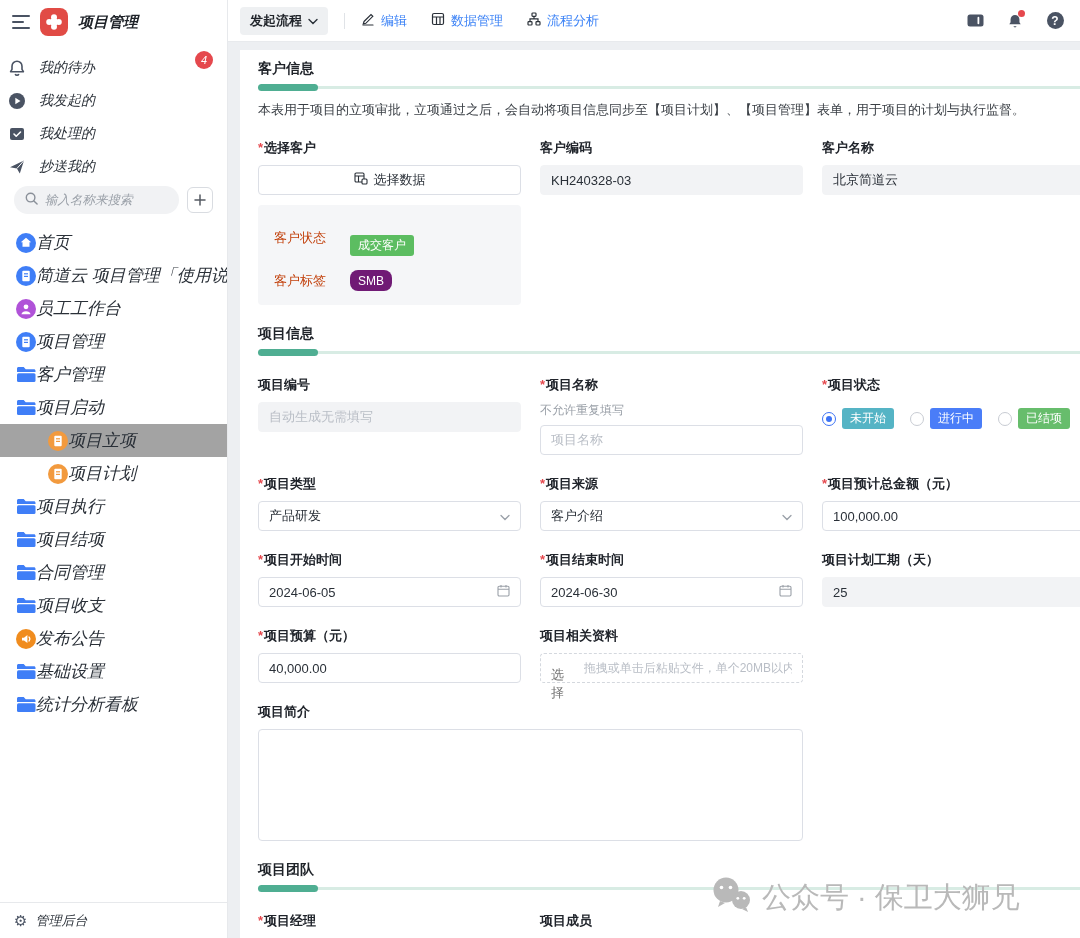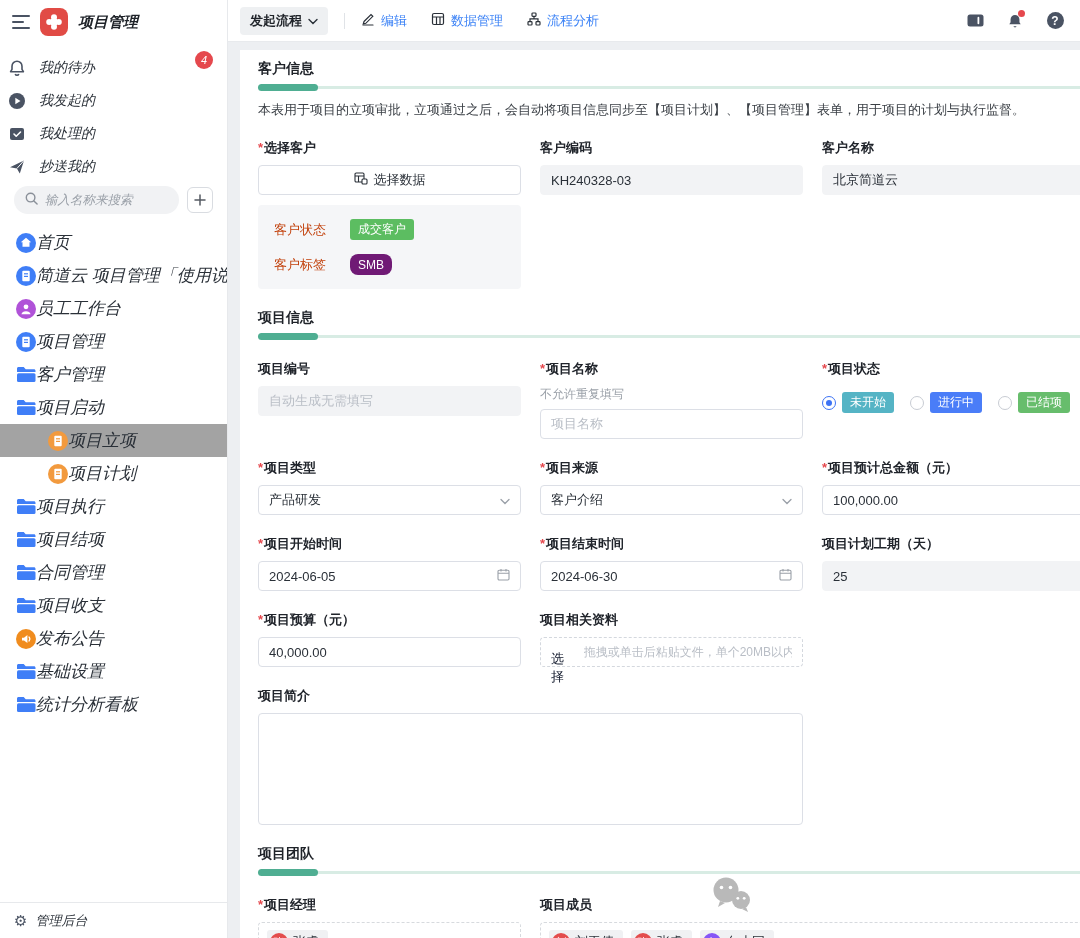--- a/index.html
+++ b/index.html
@@ -77,33 +77,33 @@
   .inp .ph { color:#b9bec6; }
   .inp.between { justify-content:space-between; }
   .select-btn { height:30px; border:1px solid #dcdfe6; border-radius:4px; background:#fff; margin-top:8px;
     display:flex; align-items:center; justify-content:center; gap:6px; font-size:13px; color:#2a3038; cursor:pointer; }
   .status-panel { width:263px; background:#f5f6f8; border-radius:4px; margin-top:10px; padding:14px 16px; }
   .sp-row { display:flex; align-items:center; margin-bottom:14px; }
   .sp-row:last-child { margin-bottom:0; }
   .sp-label { width:76px; font-size:13px; color:#c2410c; }
   .tag { height:21px; padding:0 8px; border-radius:3px; color:#fff; font-size:12px;
     display:inline-flex; align-items:center; }
-  .tag-deal { background:#5cbd61; }
+  .tag-deal { background:#5cbd61;margin-top:16px; }
   .tag-amber { background:#701a75;border-radius:8px; }
   .tag-teal { background:#55b4c5; }
   .tag-blue { background:#4a7df8; }
   .tag-green { background:#67bd6c; }
   .radio-group { display:flex; align-items:center; gap:16px; margin-top:14px; }
   .radio-opt { display:flex; align-items:center; gap:6px; cursor:pointer; }
   .radio { width:14px; height:14px; border-radius:50%; border:1px solid #c8ccd3; background:#fff; position:relative; flex:none; }
   .radio.sel { border-color:#3d73f5; }
   .radio.sel::after { content:""; position:absolute; left:3px; top:3px; width:6px; height:6px; border-radius:50%; background:#3d73f5; }
   .upload { height:30px; border:1px dashed #d4d8de; border-radius:4px; margin-top:8px;
     display:flex; align-items:center; gap:7px; padding:0 10px; cursor:pointer; }
-  .upload .act { font-size:13px; color:#0f172a;margin-top:32px; }
+  .upload .act { font-size:13px; color:#737373;margin-top:32px; }
   .upload .hint { font-size:12px; color:#b9bec6; white-space:nowrap; overflow:hidden; }
   .txtarea { width:545px; height:112px; border:1px solid #dcdfe6; border-radius:4px; margin-top:8px;
     resize:none; font-family:inherit; font-size:13px; padding:8px; color:#2a3038; display:block; }
   .memberbox { border:1px dashed #d7dade; border-radius:4px; height:55px; margin-top:8px;
     padding:7px 8px; display:flex; align-items:flex-start; gap:8px; cursor:pointer; }
   .memberbox.wide { width:560px; }
   .chip { background:#f0f1f3; border-radius:3px; height:24px; display:inline-flex; align-items:center;
     gap:5px; padding:0 9px 0 3px; font-size:13px; color:#2a3038; }
   .av { width:18px; height:18px; border-radius:50%; color:#fff; font-size:11px;
     display:flex; align-items:center; justify-content:center; flex:none; }
@@ -649,13 +649,14 @@
           <path d="M36 31l2 5-6-3z"></path>
         </g>
         <g fill="#fff">
           <circle cx="11.5" cy="11.5" r="1.8"></circle>
           <circle cx="20.5" cy="11.5" r="1.8"></circle>
           <circle cx="27.8" cy="22.3" r="1.4"></circle>
           <circle cx="34.2" cy="22.3" r="1.4"></circle>
         </g>
       </svg>
   </span>
+  <span>公众号 · 保卫大狮兄</span>
 </div>
 
 </body></html>

